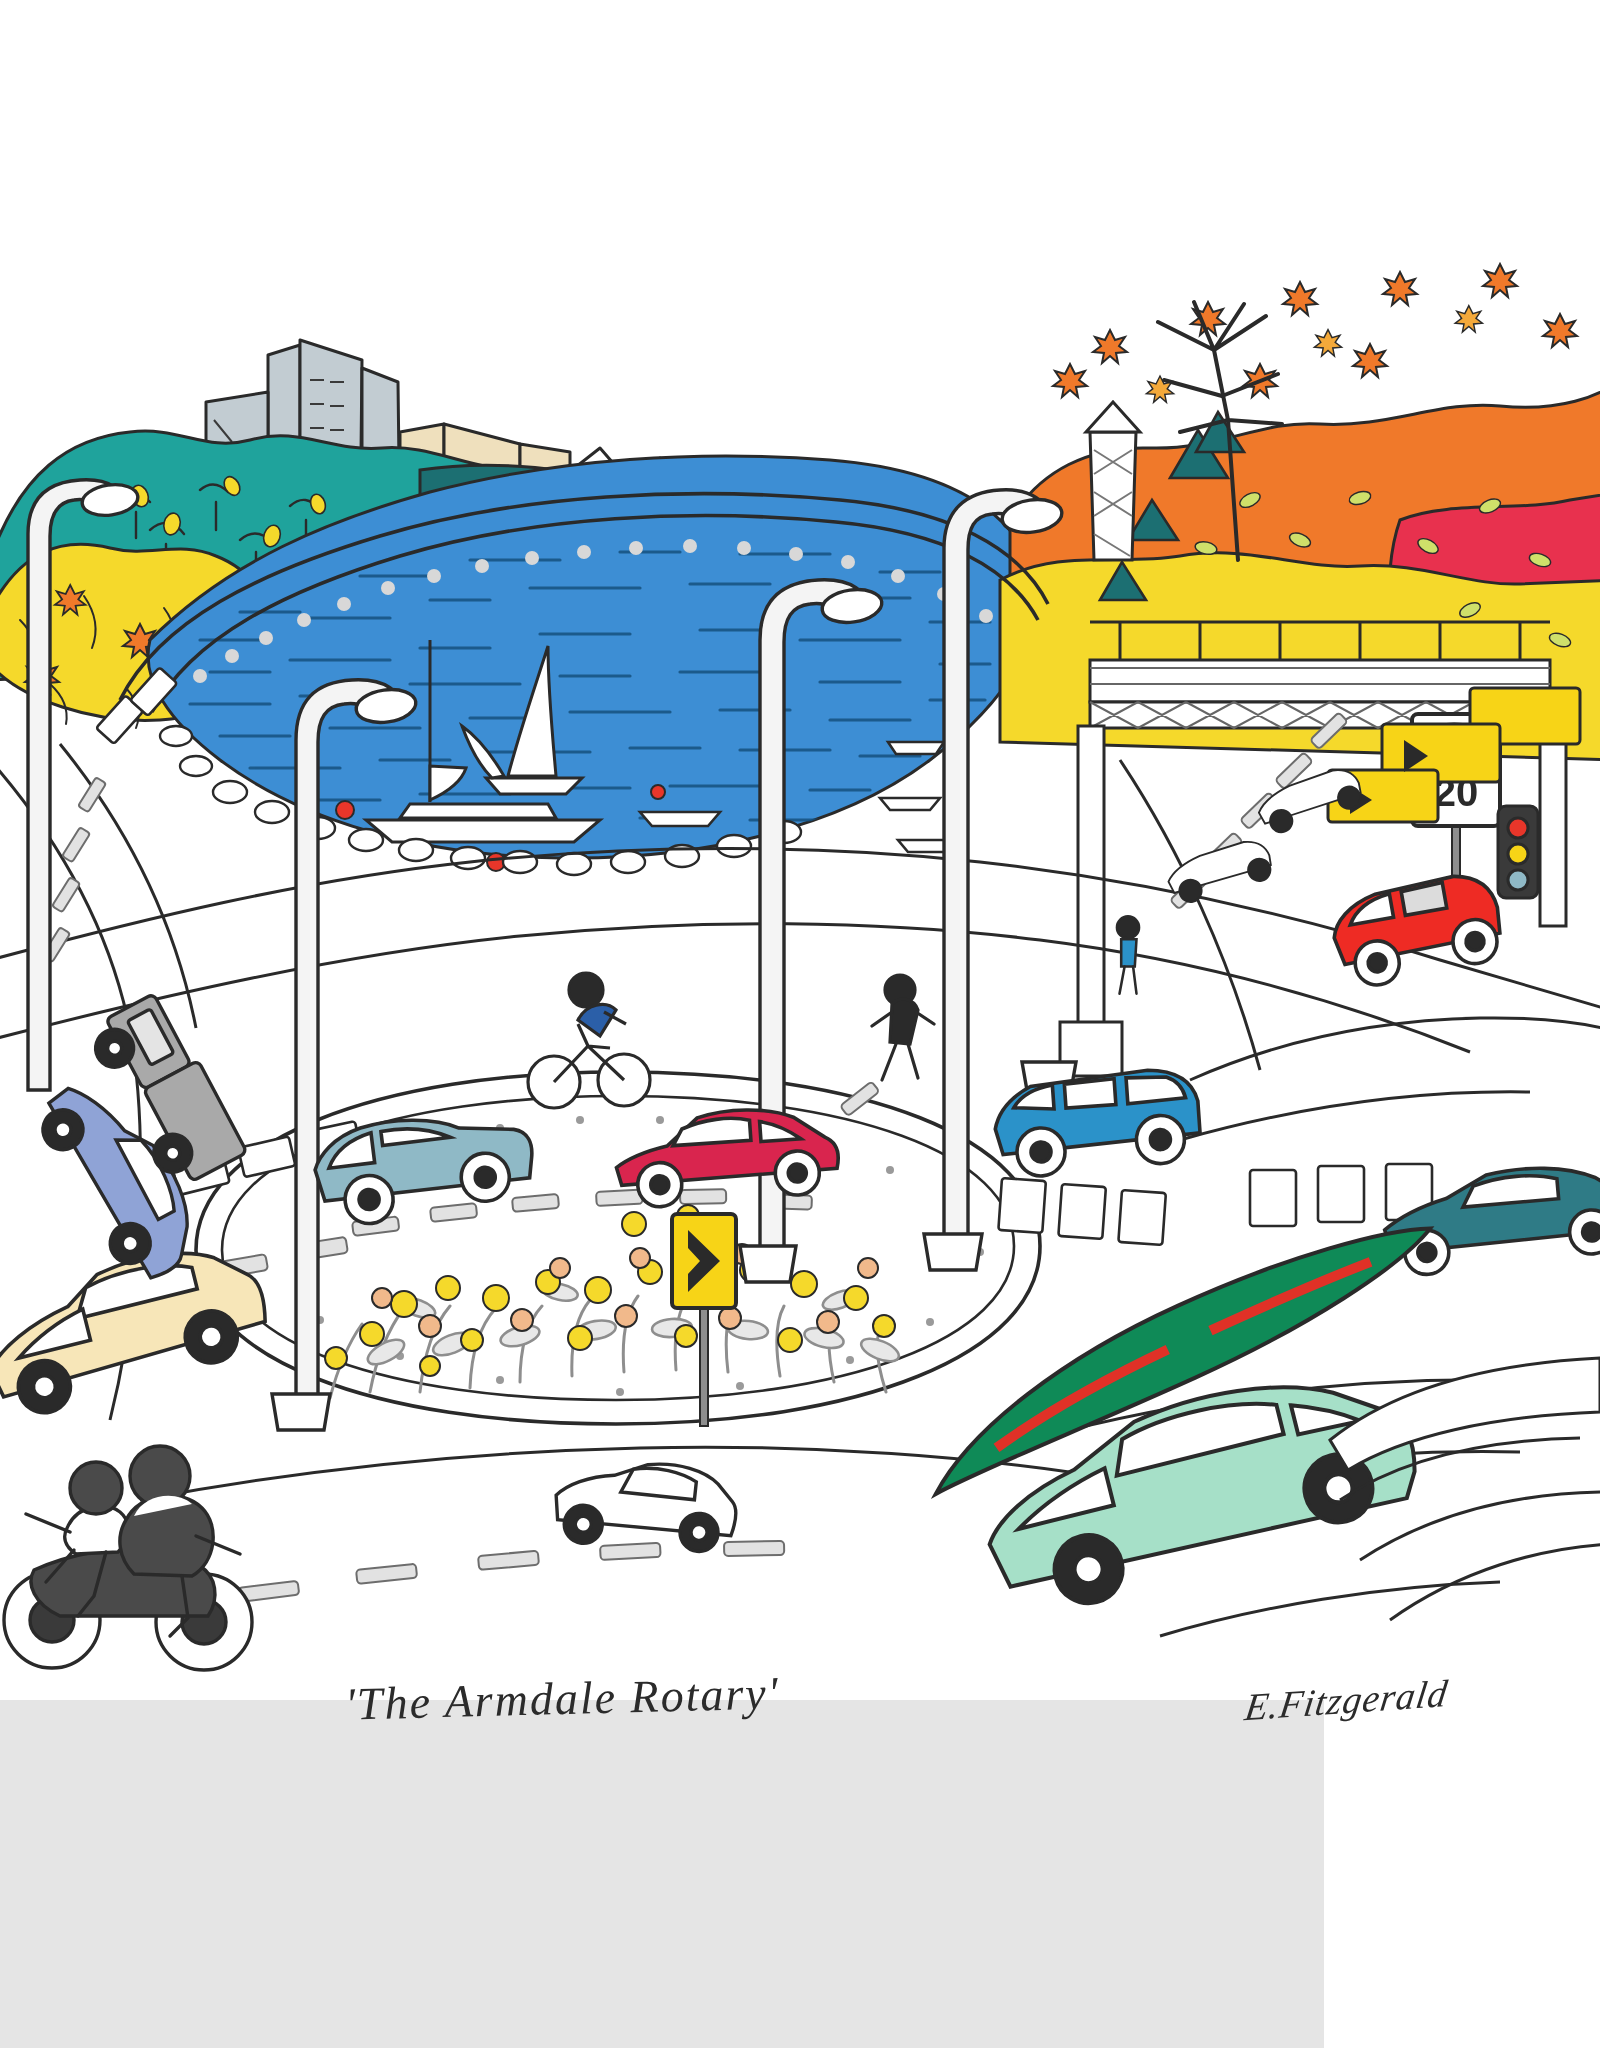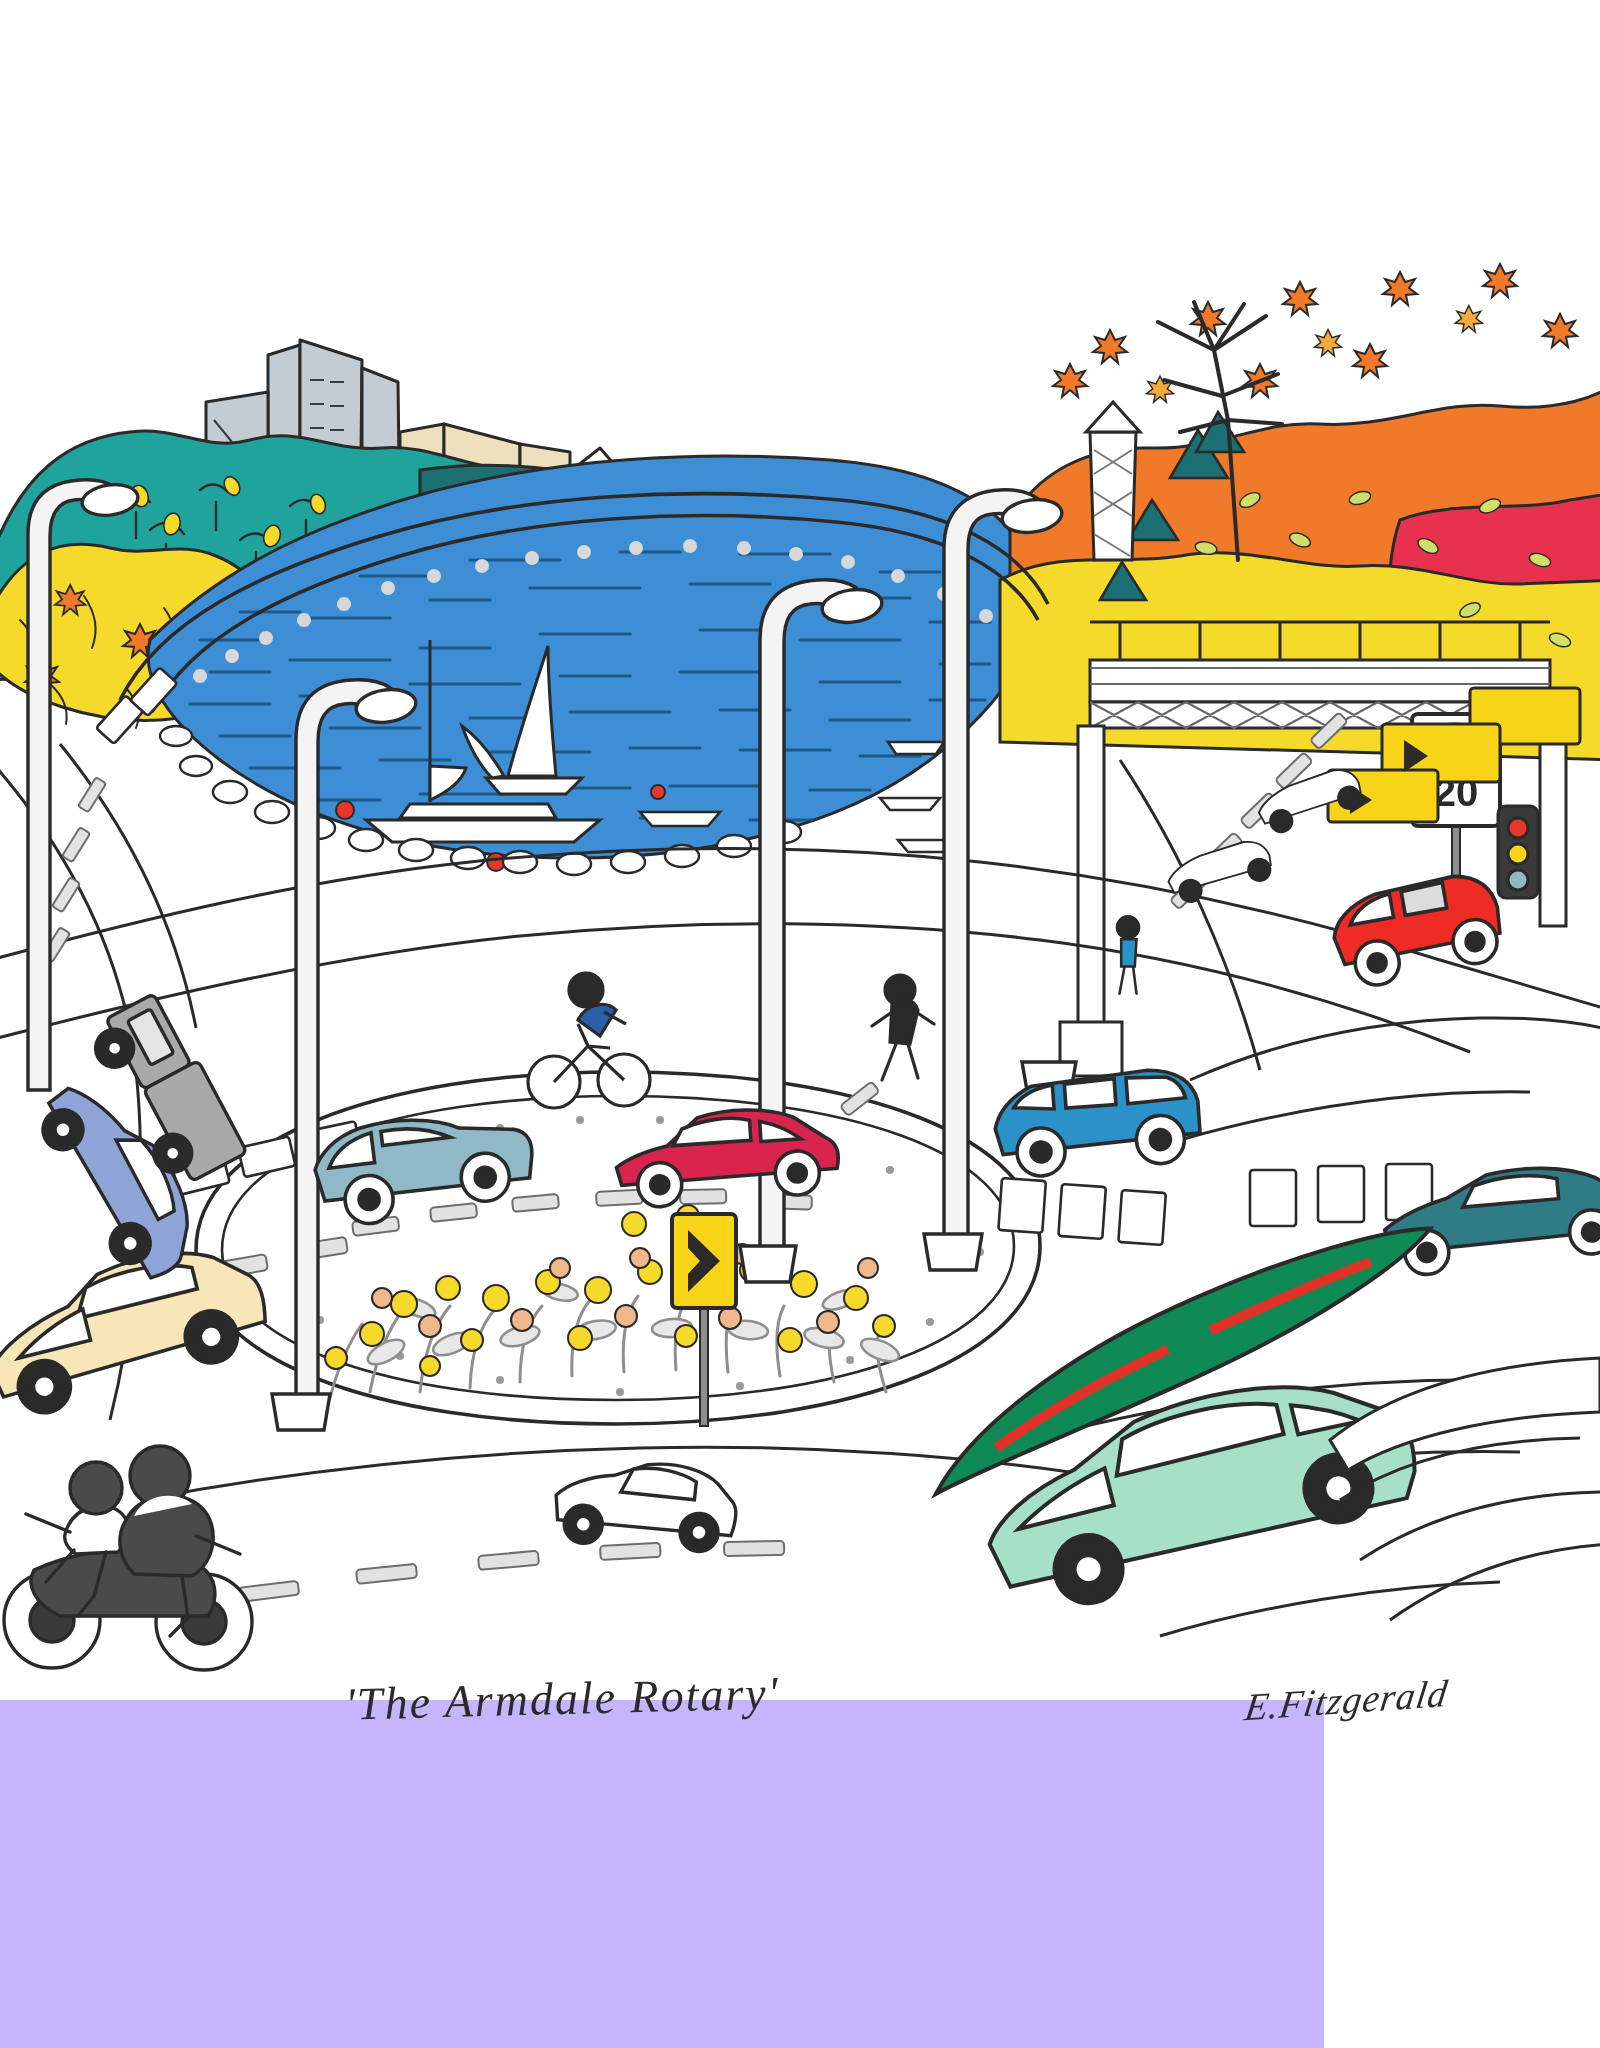--- a/index.html
+++ b/index.html
@@ -1,17 +1,17 @@
 <!DOCTYPE html>
 <html><head>
 <meta charset="utf-8">
 <style>
   html,body{margin:0;padding:0;background:#ffffff;}
   body{width:1600px;height:2048px;overflow:hidden;font-family:"Liberation Sans",sans-serif;}
-  #stage{position:relative;width:1324px;height:2048px;background:#c4b5fd;}
+  #stage{position:relative;width:1324px;height:2048px;background:#e5e5e5;}
   #art{position:absolute;left:0;top:0;width:1600px;height:1700px;}
   .capt{position:absolute;font-family:"Liberation Serif",serif;font-style:italic;color:#2b2b2b;white-space:nowrap;}
   #title{left:345px;top:1672px;font-size:46px;letter-spacing:2px;transform:rotate(-1.5deg);}
   #sig{left:1245px;top:1678px;font-size:38px;transform:rotate(-4deg) skewX(-12deg);letter-spacing:1px;}
   svg{display:block;}
 </style>
 </head>
 <body>
 
 <div id="stage">

